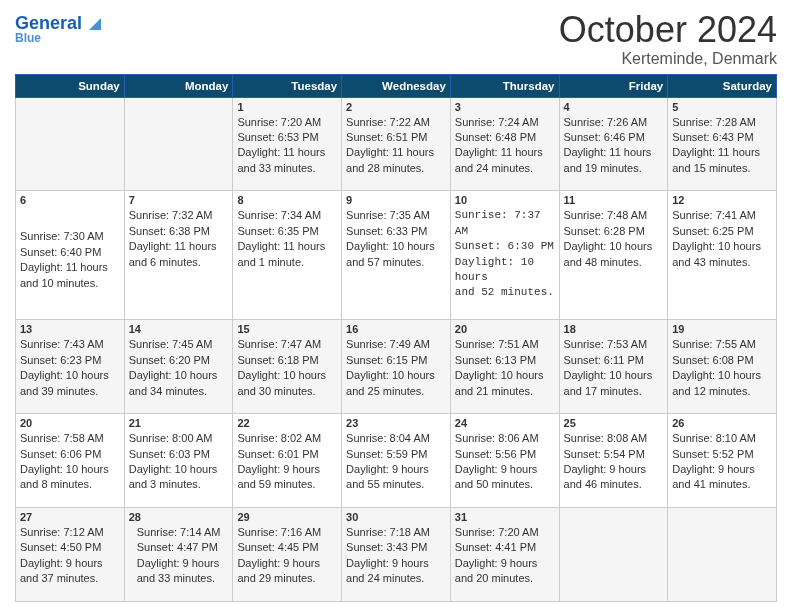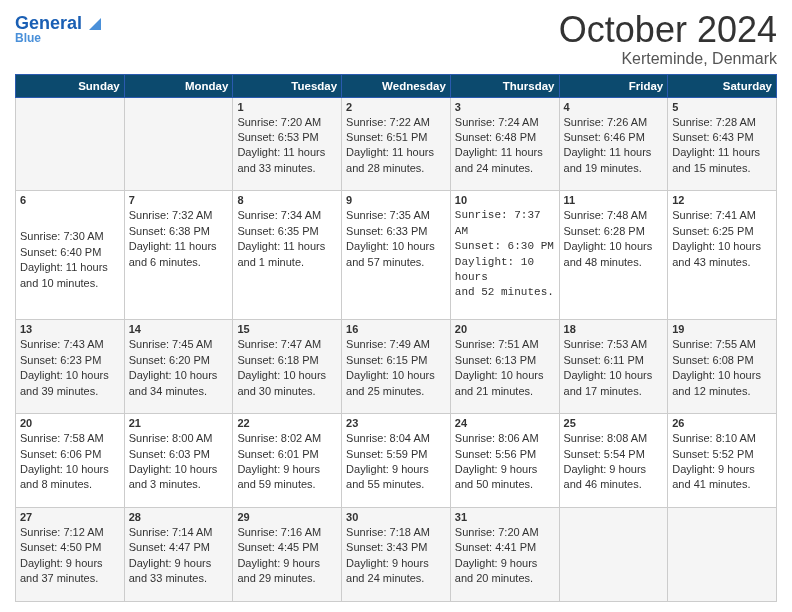--- a/index.html
+++ b/index.html
@@ -322,21 +322,21 @@
         <tr>
           <td>
             <span class="day-number">27</span>
             <div class="day-info" style="white-space: pre-line;">Sunrise: 7:12 AM
 Sunset: 4:50 PM
 Daylight: 9 hours
 and 37 minutes.</div>
           </td>
           <td>
             <span class="day-number">28</span>
-            <div class="day-info" style="white-space: pre-line;">Sunrise: 7:14 AM
+            <div class="day-info" style="white-space: pre-line; margin-left: 8px;">Sunrise: 7:14 AM
 Sunset: 4:47 PM
 Daylight: 9 hours
 and 33 minutes.</div>
           </td>
           <td>
             <span class="day-number">29</span>
             <div class="day-info" style="white-space: pre-line;">Sunrise: 7:16 AM
 Sunset: 4:45 PM
 Daylight: 9 hours
 and 29 minutes.</div>

